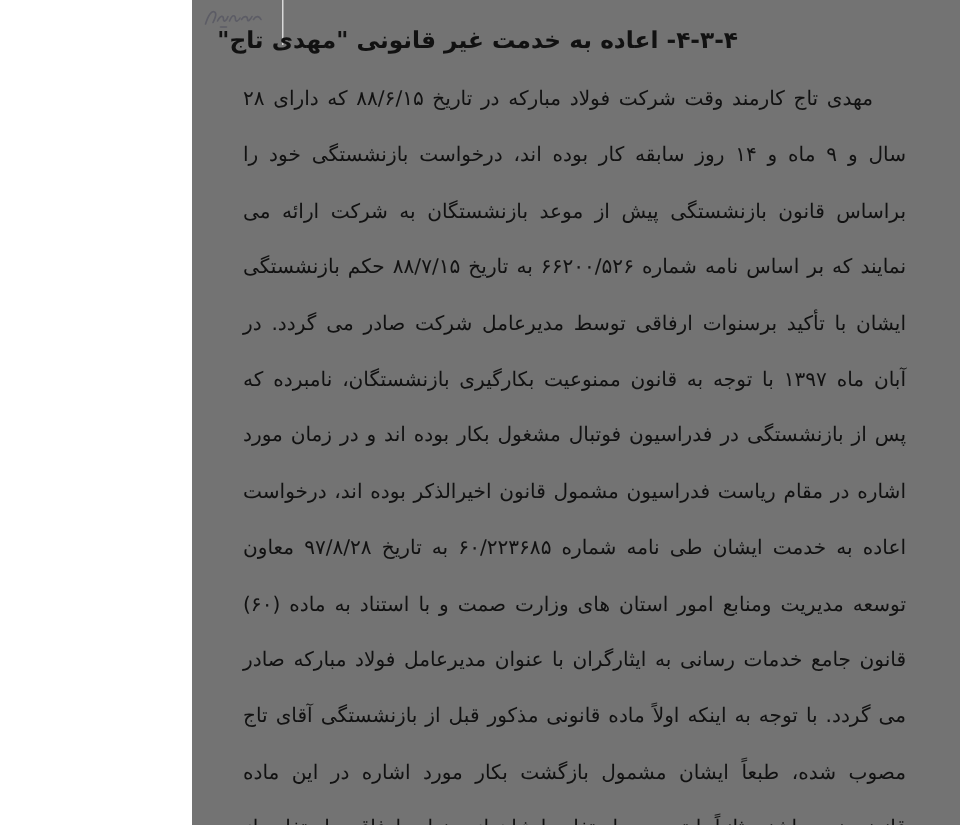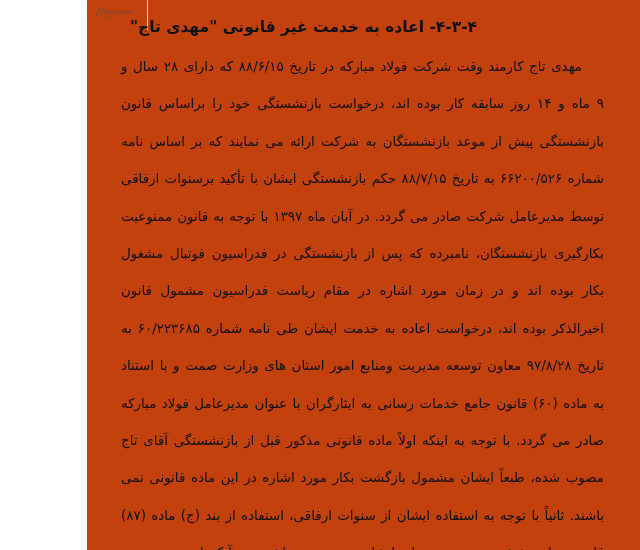--- a/index.html
+++ b/index.html
@@ -11,24 +11,24 @@
   body {
     width: 640px;
     height: 550px;
     overflow: hidden;
     font-family: "DejaVu Sans", "Liberation Sans", sans-serif;
     color: #111111;
     position: relative;
   }
   #page {
     position: relative;
-    width: 553px;
+    width: 512px;
     height: 550px;
     box-sizing: border-box;
-    background: #c2410c;
+    background: #737373;
   }
 
   
   #margin-mark {
     position: absolute;
     top: 4px;
     left: 6px;
     width: 44px;
     height: 16px;
     opacity: 0.55;

